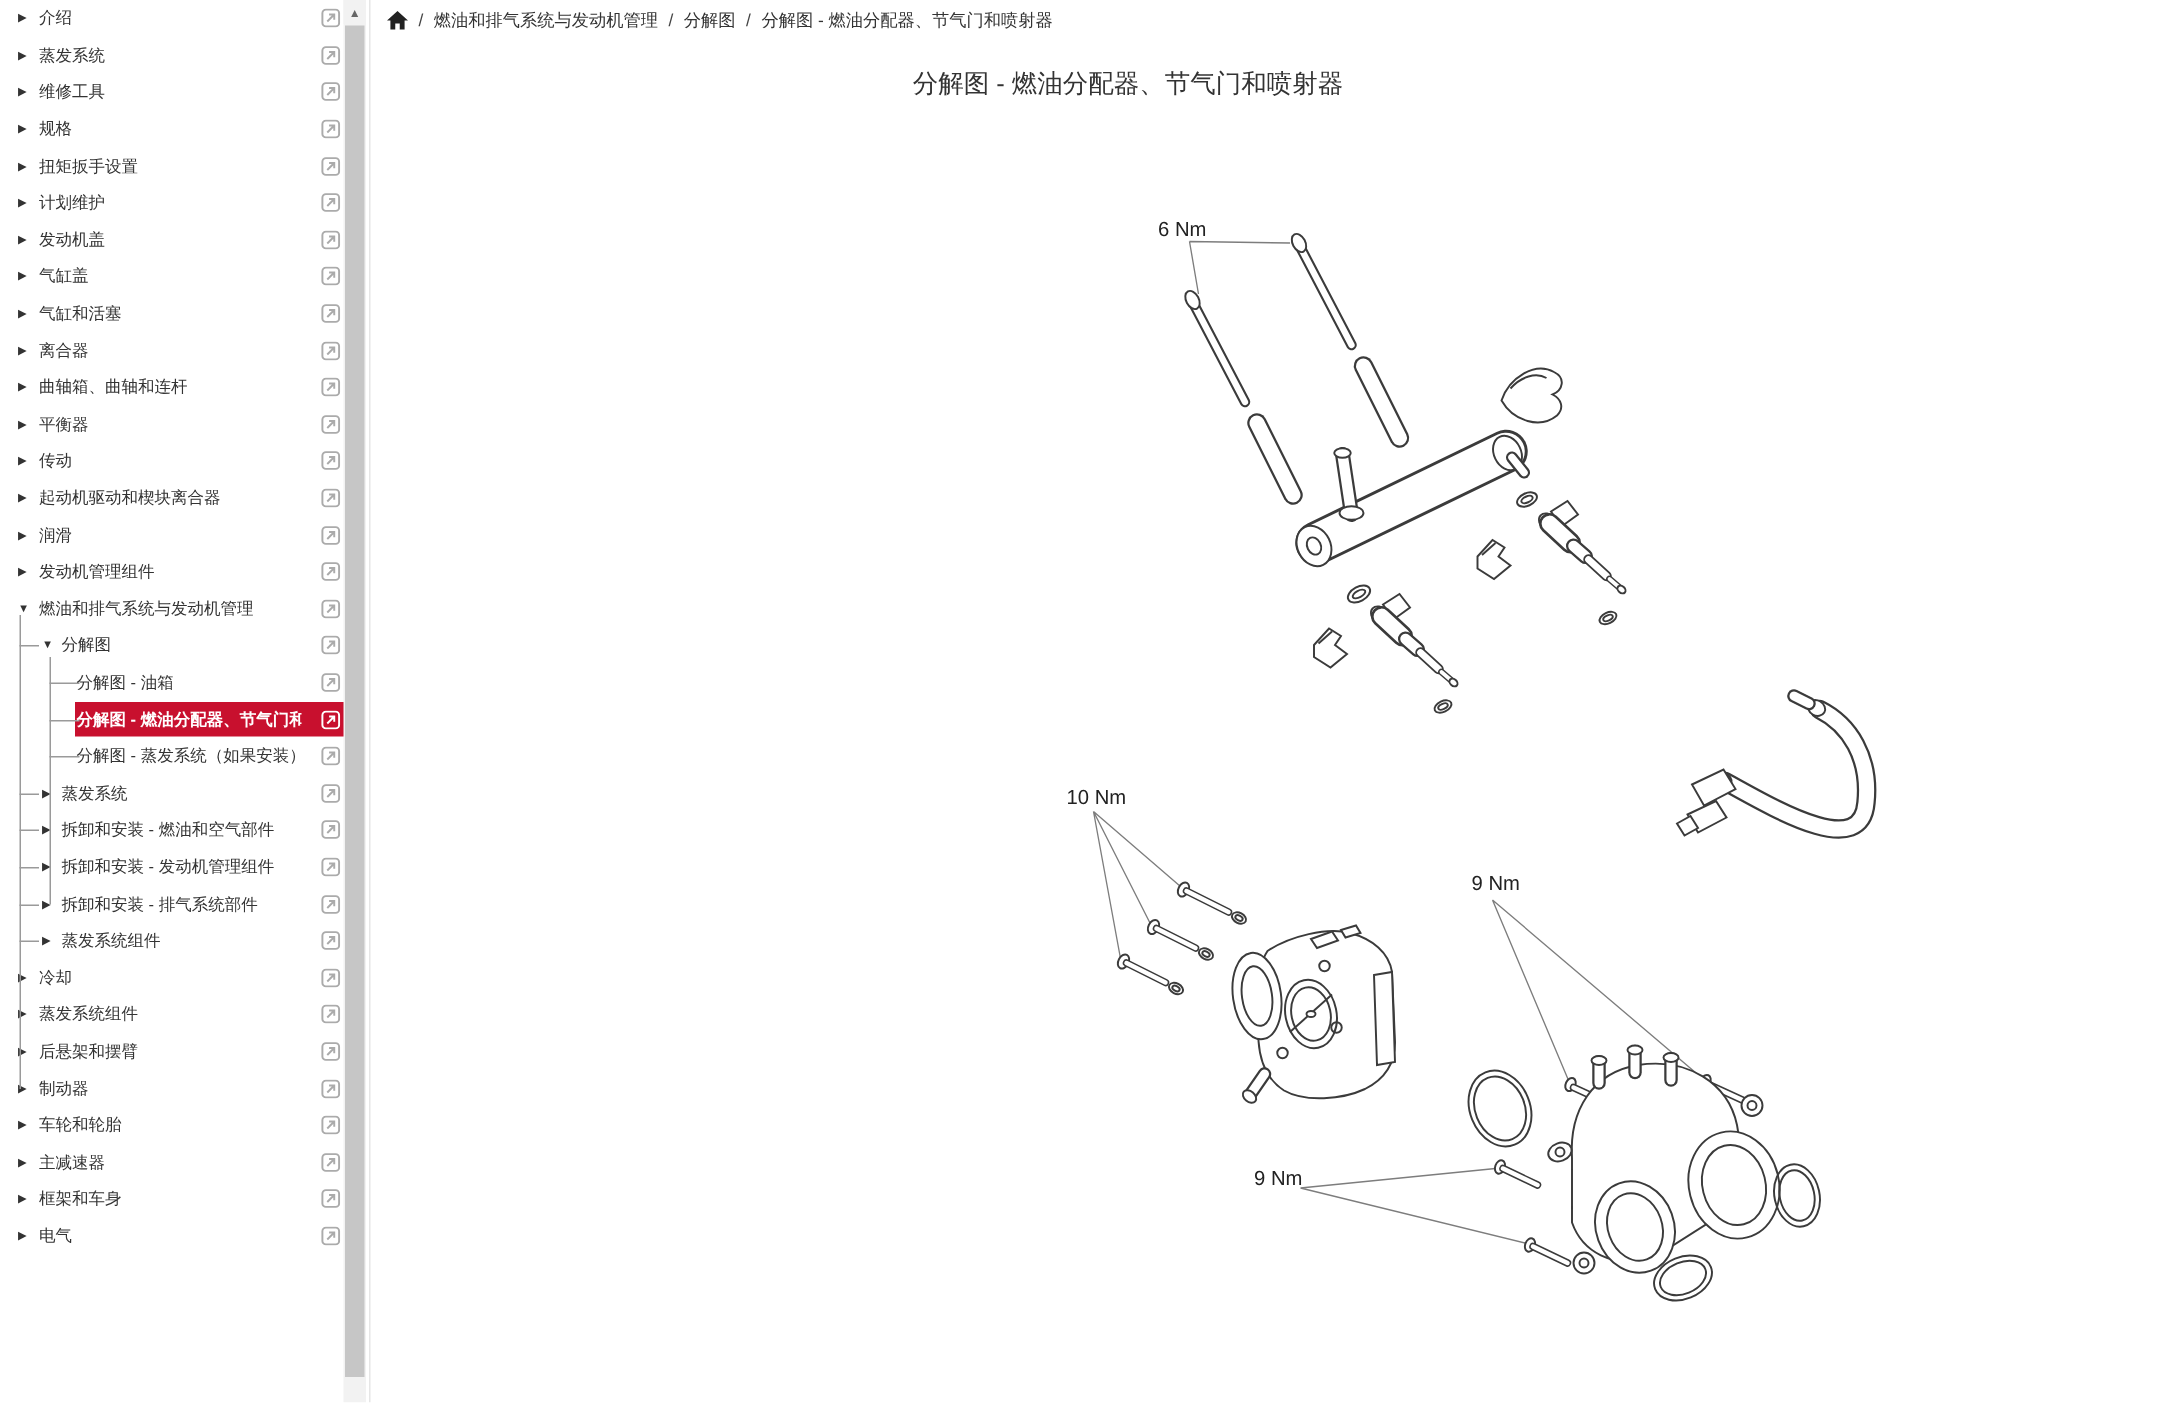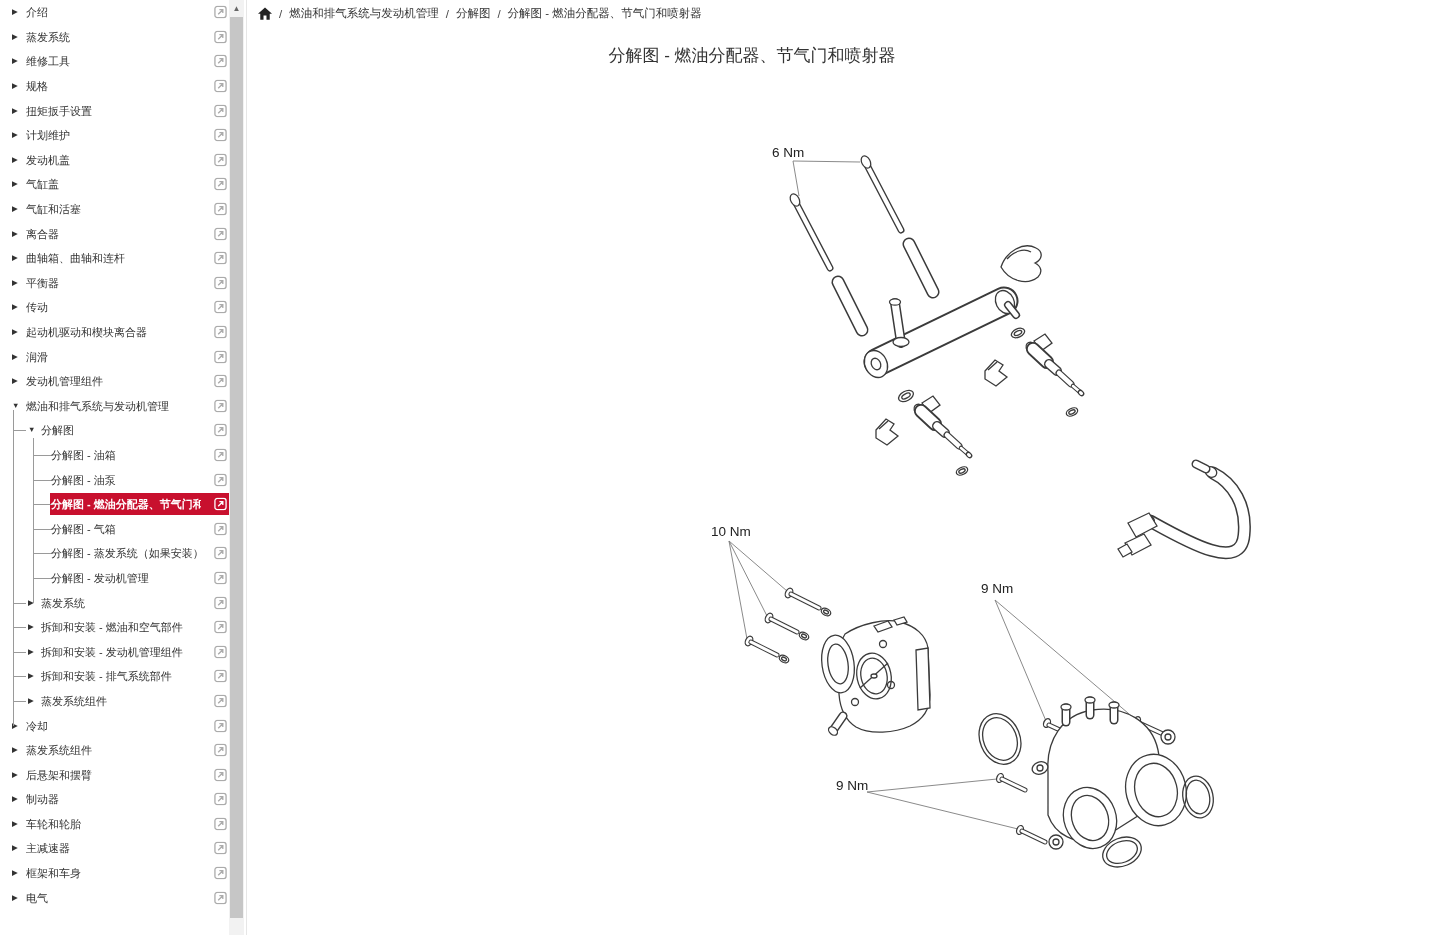--- a/index.html
+++ b/index.html
@@ -242,64 +242,34 @@
         <div class="row d2">
           <span class="stub"></span>
           <span class="lbl">分解图 - 油箱</span>
           <span class="ext">
             <svg viewBox="0 0 14 14" fill="none" stroke="currentColor">
               <rect x="1" y="1" width="12" height="12" rx="2.5" stroke-width="1.4"></rect>
               <path d="M4.5 9.5 L9.5 4.5 M5.8 4.5 H9.5 V8.2" stroke-width="1.4"></path>
             </svg>
           </span>
         </div>
-        <div class="row d2">
-          <span class="stub"></span>
-          <span class="lbl">分解图 - 油泵</span>
-          <span class="ext">
-            <svg viewBox="0 0 14 14" fill="none" stroke="currentColor">
-              <rect x="1" y="1" width="12" height="12" rx="2.5" stroke-width="1.4"></rect>
-              <path d="M4.5 9.5 L9.5 4.5 M5.8 4.5 H9.5 V8.2" stroke-width="1.4"></path>
-            </svg>
-          </span>
-        </div>
         <div class="row d2 sel">
           <span class="hl"></span>
           <span class="stub"></span>
           <span class="lbl">分解图 - 燃油分配器、节气门和喷...</span>
           <span class="ext">
             <svg viewBox="0 0 14 14" fill="none" stroke="currentColor">
               <rect x="1" y="1" width="12" height="12" rx="2.5" stroke-width="1.4"></rect>
               <path d="M4.5 9.5 L9.5 4.5 M5.8 4.5 H9.5 V8.2" stroke-width="1.4"></path>
             </svg>
           </span>
         </div>
         <div class="row d2">
           <span class="stub"></span>
-          <span class="lbl">分解图 - 气箱</span>
-          <span class="ext">
-            <svg viewBox="0 0 14 14" fill="none" stroke="currentColor">
-              <rect x="1" y="1" width="12" height="12" rx="2.5" stroke-width="1.4"></rect>
-              <path d="M4.5 9.5 L9.5 4.5 M5.8 4.5 H9.5 V8.2" stroke-width="1.4"></path>
-            </svg>
-          </span>
-        </div>
-        <div class="row d2">
-          <span class="stub"></span>
           <span class="lbl">分解图 - 蒸发系统（如果安装）</span>
-          <span class="ext">
-            <svg viewBox="0 0 14 14" fill="none" stroke="currentColor">
-              <rect x="1" y="1" width="12" height="12" rx="2.5" stroke-width="1.4"></rect>
-              <path d="M4.5 9.5 L9.5 4.5 M5.8 4.5 H9.5 V8.2" stroke-width="1.4"></path>
-            </svg>
-          </span>
-        </div>
-        <div class="row d2">
-          <span class="stub"></span>
-          <span class="lbl">分解图 - 发动机管理</span>
           <span class="ext">
             <svg viewBox="0 0 14 14" fill="none" stroke="currentColor">
               <rect x="1" y="1" width="12" height="12" rx="2.5" stroke-width="1.4"></rect>
               <path d="M4.5 9.5 L9.5 4.5 M5.8 4.5 H9.5 V8.2" stroke-width="1.4"></path>
             </svg>
           </span>
         </div>
         <div class="row d1">
           <span class="stub"></span>
           <span class="arrow">▶</span>

